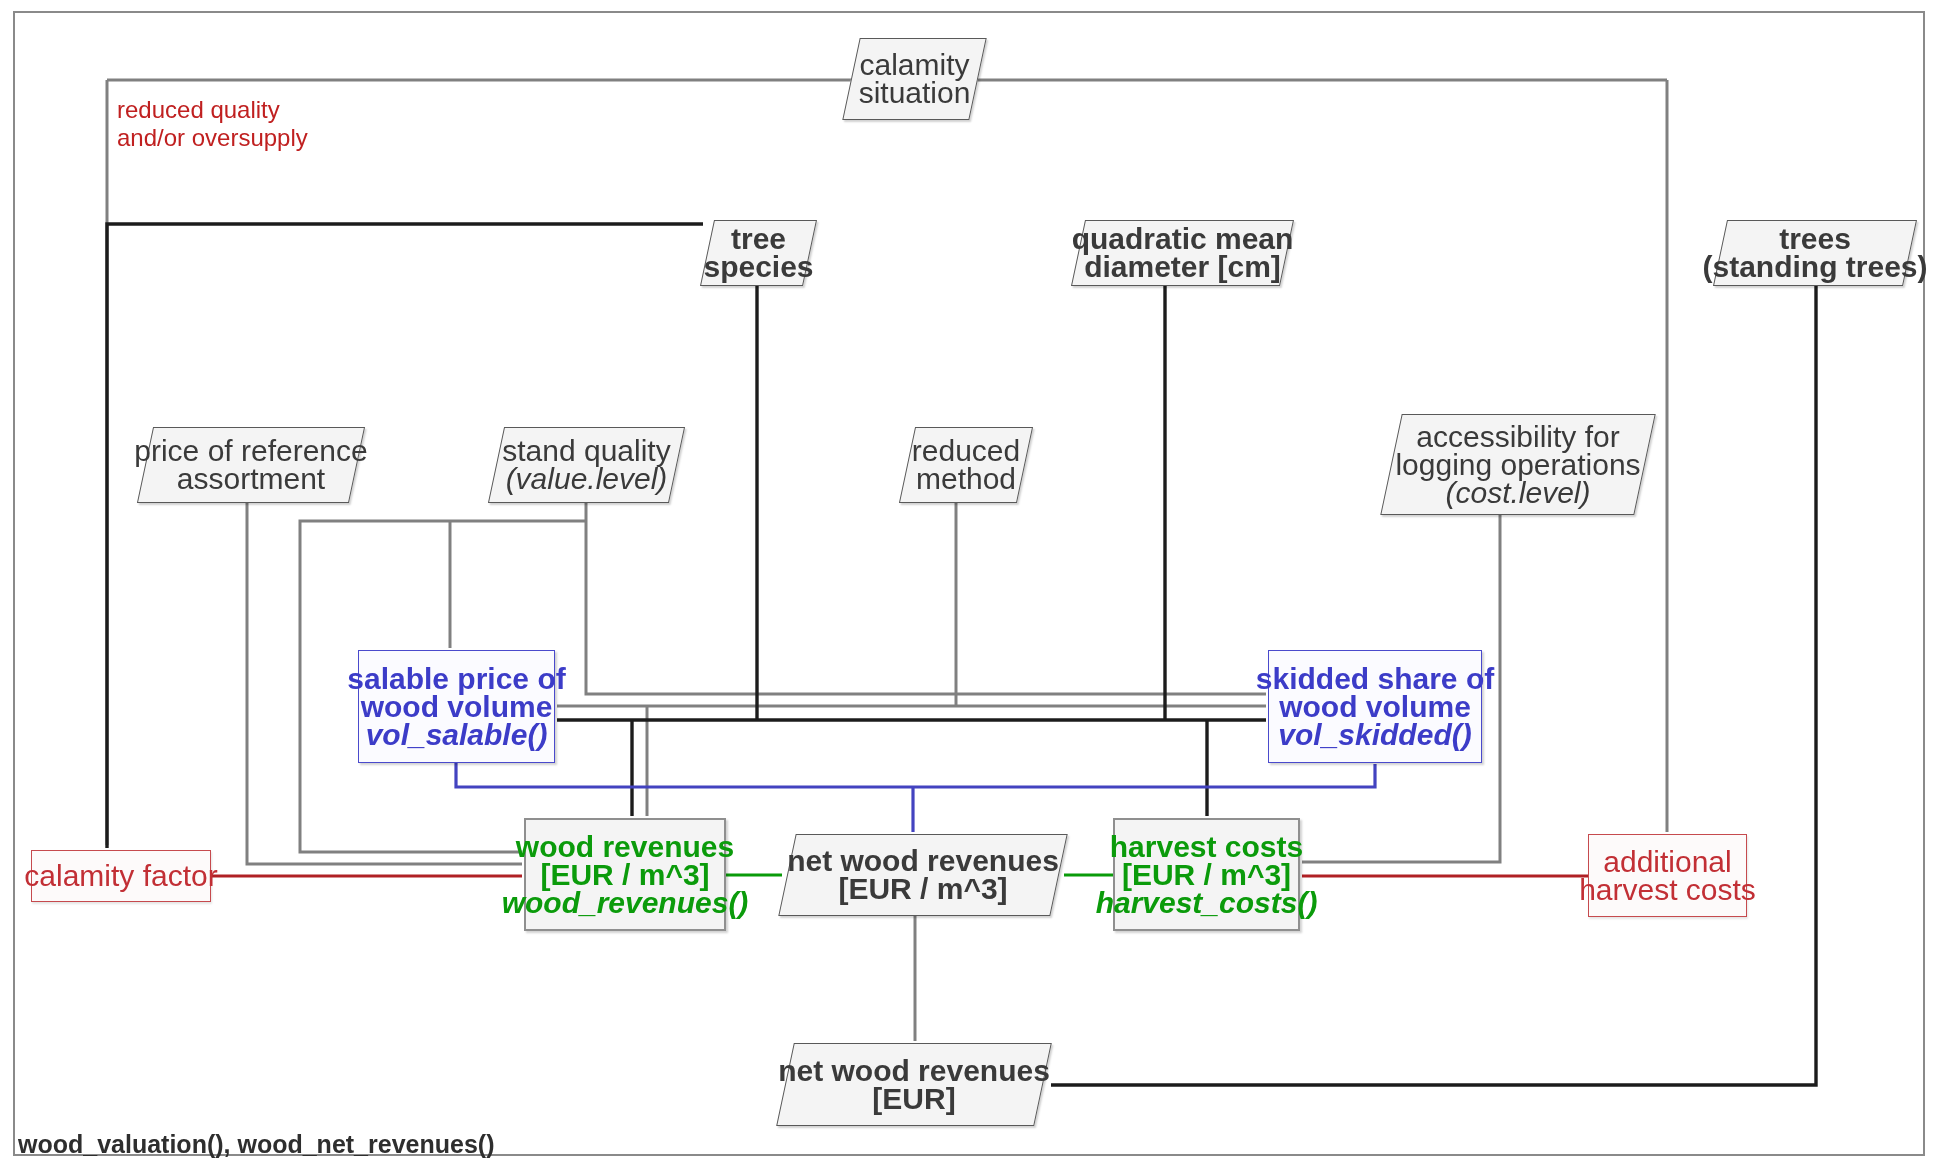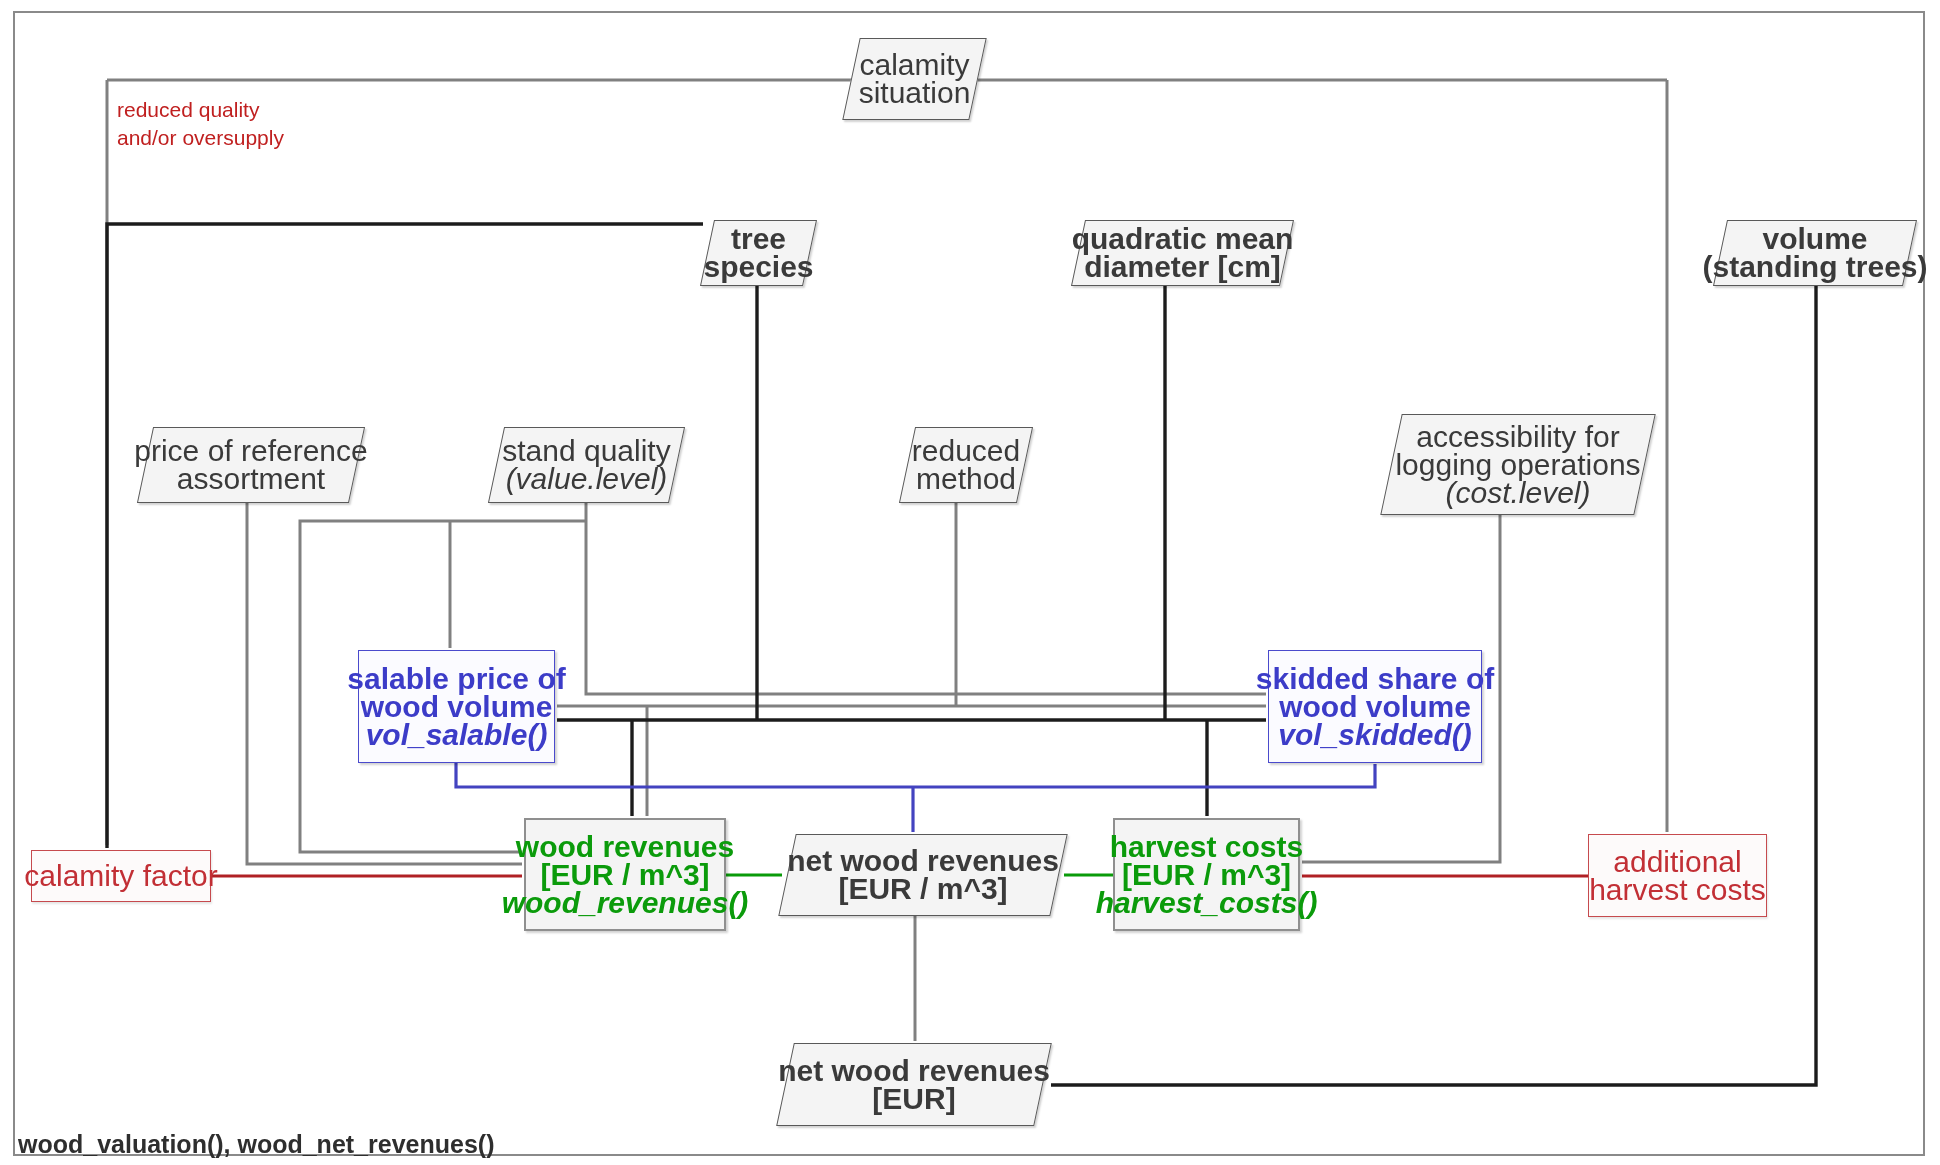--- a/index.html
+++ b/index.html
@@ -26,21 +26,21 @@
   .node.rect-red .shape{background:#fdfafa;border:1.6px solid var(--red-border);box-shadow:1px 2px 2px rgba(0,0,0,0.10);}
   .lbl{position:absolute;inset:0;display:flex;flex-direction:column;
        justify-content:center;align-items:center;text-align:center;
        font-size:30px;line-height:28px;color:var(--ink);white-space:nowrap;}
   .lbl .it{font-style:italic;}
   .node.bold .lbl{font-weight:700;}
   .node.rect-blue .lbl{color:var(--blue-text);font-weight:700;}
   .node.rect-green .lbl{color:var(--green-text);font-weight:700;}
   .node.rect-red .lbl{color:var(--red-text);font-weight:400;}
 
-  #annotation{position:absolute;left:117px;top:96px;font-size:21px;line-height:28px;
+  #annotation{position:absolute;left:117px;top:96px;font-size:24px;line-height:28px;
               color:var(--annotation-red);}
   #footer{position:absolute;left:18px;top:1130px;font-size:25px;font-weight:700;
           color:#2e2e2e;}
 </style>
 </head>
 <body>
 
 <div id="stage">
   <div id="frame"></div>
 
@@ -114,21 +114,21 @@
       <div class="node para bold" style="left: 1078px; top: 220px; width: 209px; height: 66px; text-decoration: underline;">
         <div class="shape"></div>
         <div class="lbl">
           <div>quadratic mean</div>
           <div>diameter [cm]</div>
         </div>
       </div>
       <div class="node para bold" style="left: 1720px; top: 220px; width: 190px; height: 66px;">
         <div class="shape"></div>
         <div class="lbl">
-          <div>volume</div>
+          <div>trees</div>
           <div>(standing trees)</div>
         </div>
       </div>
       <div class="node para" style="left: 145px; top: 427px; width: 212px; height: 76px;">
         <div class="shape"></div>
         <div class="lbl">
           <div>price of reference</div>
           <div>assortment</div>
         </div>
       </div>
@@ -192,21 +192,21 @@
           <div>[EUR / m^3]</div>
           <div class="it">harvest_costs()</div>
         </div>
       </div>
       <div class="node rect-red" style="left: 31px; top: 850px; width: 180px; height: 52px;">
         <div class="shape"></div>
         <div class="lbl">
           <div>calamity factor</div>
         </div>
       </div>
-      <div class="node rect-red" style="left: 1588px; top: 834px; width: 159px; height: 83px; padding-left: 20px;">
+      <div class="node rect-red" style="left: 1588px; top: 834px; width: 159px; height: 83px;">
         <div class="shape"></div>
         <div class="lbl">
           <div>additional</div>
           <div>harvest costs</div>
         </div>
       </div>
       <div class="node para bold" style="left: 785px; top: 1043px; width: 258px; height: 83px;">
         <div class="shape"></div>
         <div class="lbl">
           <div>net wood revenues</div>

